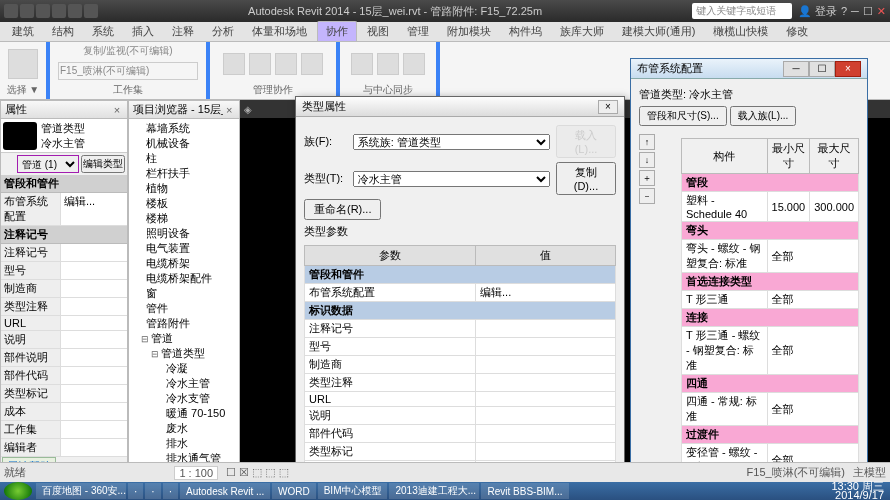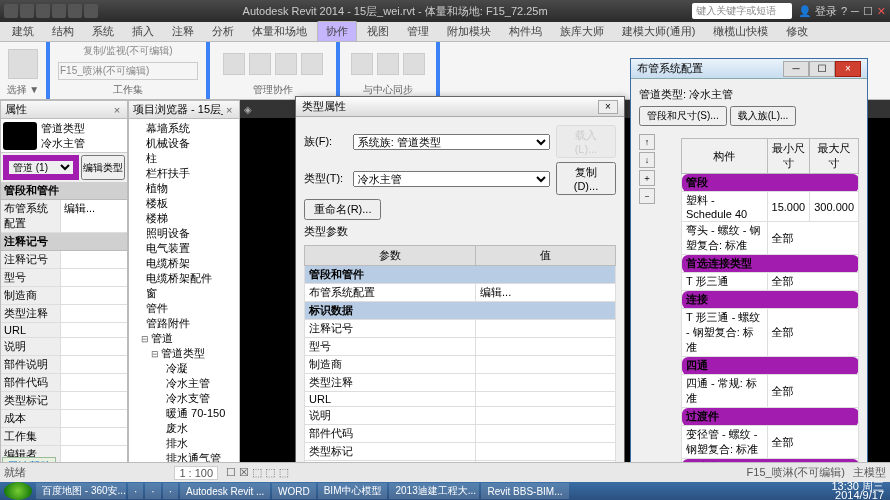--- a/index.html
+++ b/index.html
@@ -34,21 +34,21 @@
 .panel-title .x { width:12px; text-align:center; color:#666; cursor:pointer;}
 
 
 .props { width:128px; }
 .props .thumb { height:34px; display:flex; align-items:center; padding:2px; background:#fff; border-bottom:1px solid #ccc;}
 .props .thumb .img { width:34px; height:28px; background:#000; border-radius:3px; margin-right:4px;}
 .props .row { display:flex; border-bottom:1px solid #ddd; background:#fff;}
 .props .row .k { width:60px; padding:1px 3px; background:#eee; border-right:1px solid #ddd;}
 .props .row .v { flex:1; padding:1px 3px;}
 .props .sect { background:#d0d0d0; padding:1px 3px; font-weight:bold; border-bottom:1px solid #bbb;}
-.props select, .props input { width:100%; font-size:10px; border:6px solid #a21caf;}
+.props select, .props input { width:100%; font-size:10px; border:1px solid #a21caf;margin-left:14px;}
 .props .btnrow { display:flex; gap:2px; padding:2px;}
 .props .btnrow select { flex:1;}
 .props .btnrow button { font-size:10px;}
 
 
 .browser { width:112px; }
 .browser .tree { background:#fff; height:calc(100% - 18px); overflow:hidden; padding:2px;}
 .tree ul { list-style:none; padding-left:10px;}
 .tree li { white-space:nowrap; line-height:14px;}
 .tree li::before { content:"⊞ "; color:#666; font-size:9px;}
@@ -82,21 +82,21 @@
 .dlg2 .dlg-title .wbtn { display:flex;}
 .dlg2 .dlg-title .wbtn span { width:26px; height:16px; text-align:center; line-height:14px; font-size:10px;}
 .dlg2 .dlg-title .wbtn .min { background:#e0e0e0; border:1px solid #aaa;}
 .dlg2 .dlg-title .wbtn .max { background:#e0e0e0; border:1px solid #aaa;}
 .dlg2 .dlg-title .wbtn .close { background:#d04030; color:#fff; border:1px solid #a02010;}
 .dlg2 .body { padding:8px;}
 .dlg2 .toprow button { font-size:10px; padding:1px 6px;}
 .route-table { width:100%; border-collapse:collapse; background:#fff; margin-top:6px; border:1px solid #aaa;}
 .route-table th { background:#f0f0f0; border:1px solid #bbb; padding:2px; font-weight:normal;}
 .route-table td { border:1px solid #ddd; padding:1px 4px; height:14px;}
-.route-table tr.cat td { background:#a21caf; font-weight:bold;border-radius:6px;}
+.route-table tr.cat td { background:#f9a8d4; font-weight:bold;}
 .dlg2 .arrows { width:20px; float:left;}
 .dlg2 .arrows div { width:16px; height:16px; border:1px solid #aaa; background:#eee; margin:2px 0; text-align:center; line-height:14px; font-size:9px;}
 .dlg2 .tablewrap { margin-left:22px;}
 
 
 .statusbar { position:absolute; bottom:18px; left:0; right:0; height:20px; background:#e8e8e8; border-top:1px solid #bbb; display:flex; align-items:center; padding:0 4px; gap:8px; font-size:10px; color:#555;}
 .statusbar .zoom { border:1px solid #ccc; padding:0 4px; background:#fff;}
 
 
 .taskbar { position:absolute; bottom:0; left:0; right:0; height:18px; background:linear-gradient(#3a6ea5,#2a5080); display:flex; align-items:center;}
@@ -113,21 +113,21 @@
 <div class="titlebar">
   <div class="qat">
     <span></span>
     <span></span>
     <span></span>
     <span></span>
     <span></span>
     <span></span>
   </div>
   <div class="title">
-    <span>Autodesk Revit 2014</span> - <span>15层_wei.rvt - 体量和场地: F15_72.25m</span>
+    <span>Autodesk Revit 2014</span> - <span>15层_wei.rvt - 管路附件: F15_72.25m</span>
   </div>
   <div class="search">键入关键字或短语</div>
   <div class="right-ctl">
     <span>👤 <span>登录</span></span>
     <span>?</span>
     <span>─</span>
     <span>☐</span>
     <span style="color:#e55">✕</span>
   </div>
 </div>
@@ -425,20 +425,23 @@
             </thead>
           <tbody id="rt-body">
               <tr class="cat">
                 <td colspan="3">管段</td>
               </tr>
               <tr>
                 <td>塑料 - Schedule 40</td>
                 <td>15.000</td>
                 <td>300.000</td>
               </tr>
+              <tr class="cat">
+                <td colspan="3">弯头</td>
+              </tr>
               <tr>
                 <td>弯头 - 螺纹 - 钢塑复合: 标准</td>
                 <td colspan="2">全部</td>
               </tr>
               <tr class="cat">
                 <td colspan="3">首选连接类型</td>
               </tr>
               <tr>
                 <td>T 形三通</td>
                 <td colspan="2">全部</td>

